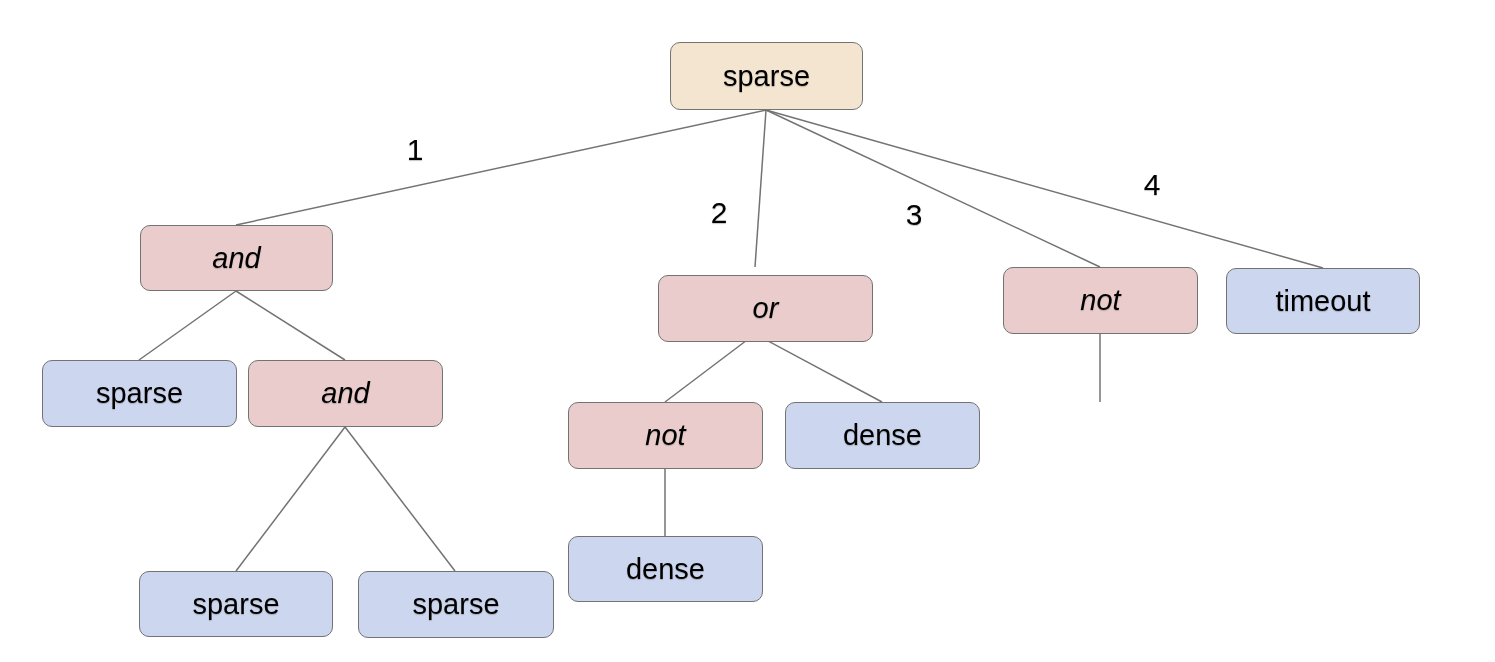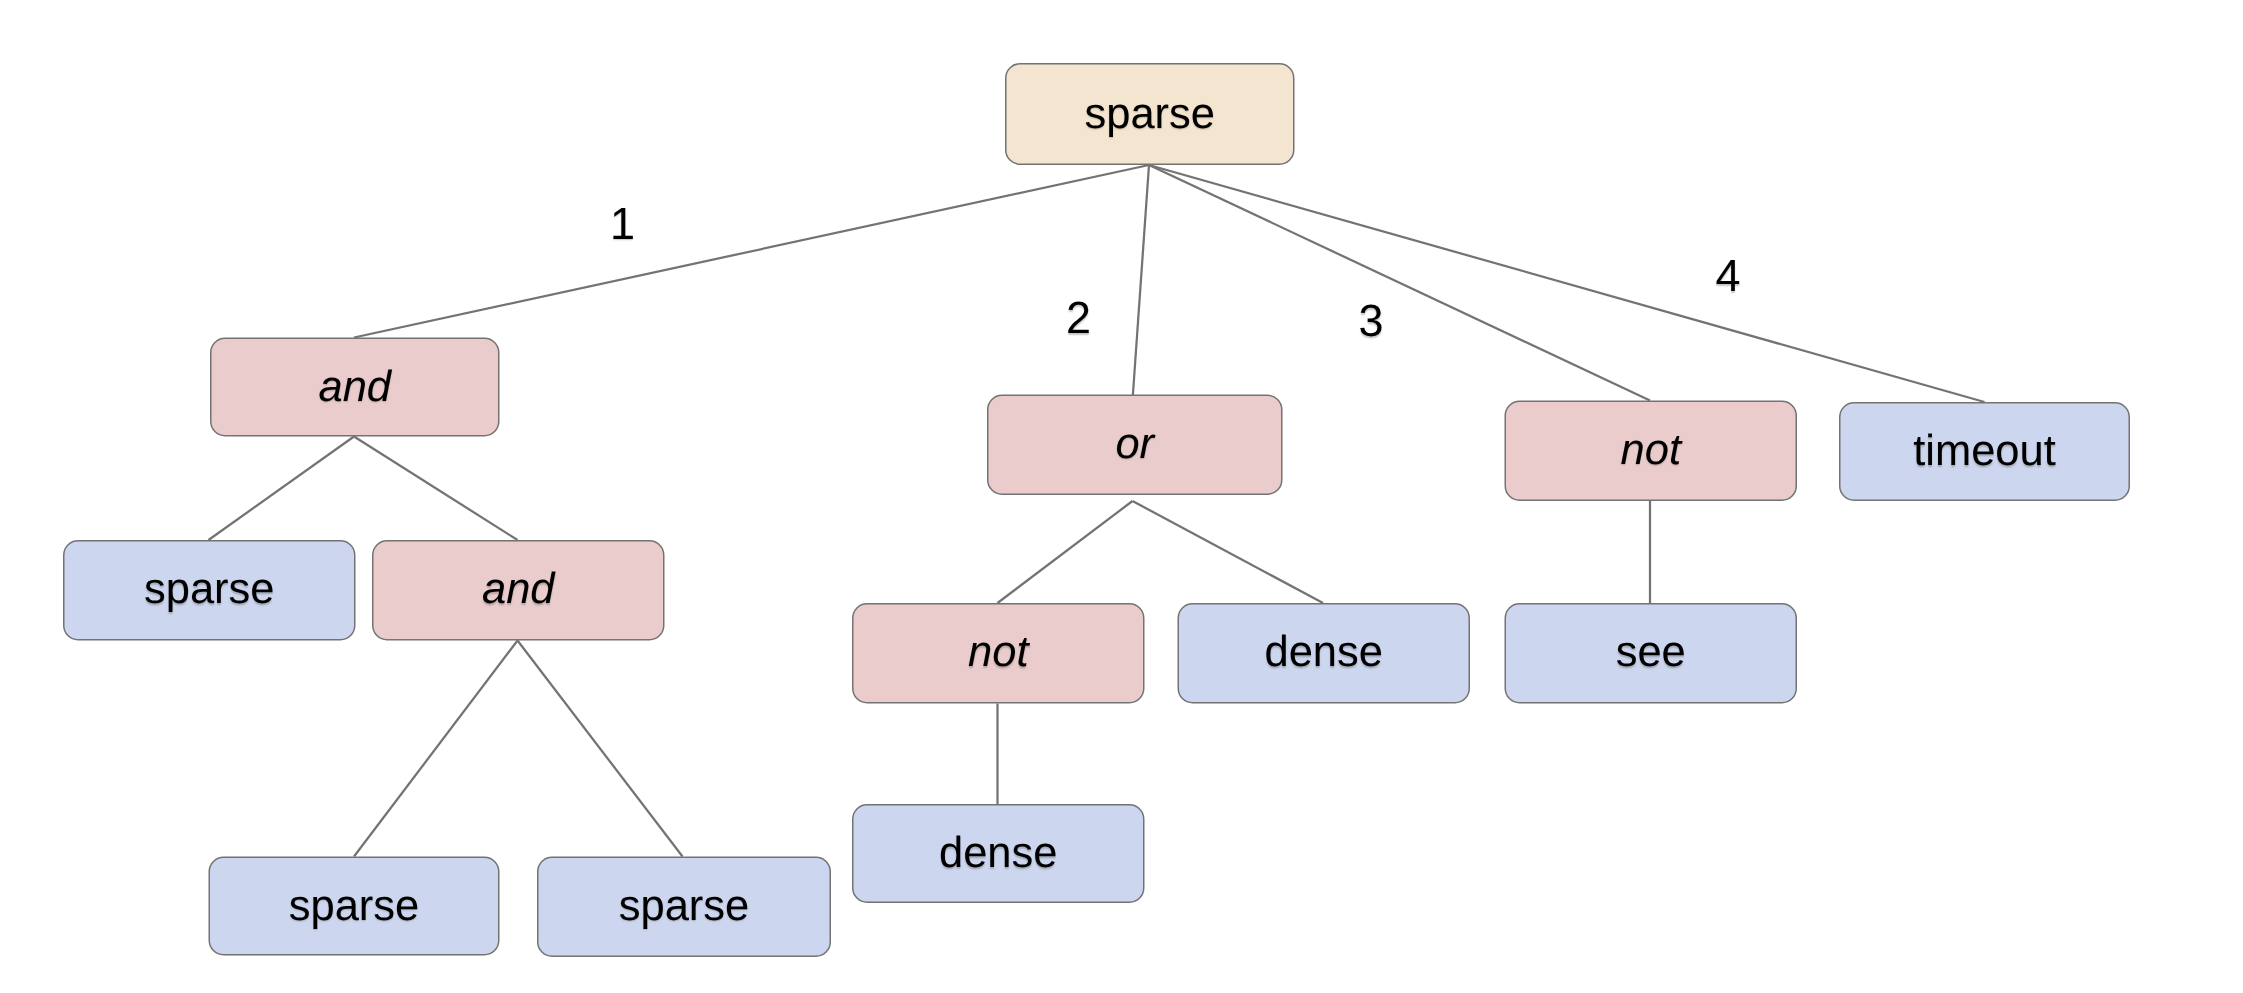--- a/index.html
+++ b/index.html
@@ -67,29 +67,28 @@
     <line class="edge" x1="345" y1="427" x2="455" y2="571"></line>
     <line class="edge" x1="755" y1="334" x2="665" y2="402"></line>
     <line class="edge" x1="755" y1="334" x2="882" y2="402"></line>
     <line class="edge" x1="1100" y1="334" x2="1100" y2="402"></line>
     <line class="edge" x1="665" y1="469" x2="665" y2="536"></line>
   </svg>
 
   <div class="node root" style="left:670px;  top:42px;  width:193px; height:68px;">sparse</div>
 
   <div class="node op" style="left:140px;  top:225px; width:193px; height:66px;">and</div>
-  <div class="node op" style="left:658px;  top:263px; width:197px; height:67px;">or</div>
+  <div class="node op" style="left:658px;  top:275px; width:215px; height:67px;">or</div>
   <div class="node op" style="left:1003px; top:267px; width:195px; height:67px;">not</div>
   <div class="node leaf" style="left:1226px; top:268px; width:194px; height:66px;">timeout</div>
 
   <div class="node leaf" style="left:42px;   top:360px; width:195px; height:67px;">sparse</div>
   <div class="node op" style="left:248px;  top:360px; width:195px; height:67px;">and</div>
   <div class="node op" style="left:568px;  top:402px; width:195px; height:67px;">not</div>
   <div class="node leaf" style="left:785px;  top:402px; width:195px; height:67px;">dense</div>
-  <div class="node leaf" style="left:1003px; top:402px; width:195px; height:67px;">see</div>
 
   <div class="node leaf" style="left:139px;  top:571px; width:194px; height:66px;">sparse</div>
   <div class="node leaf" style="left:358px;  top:571px; width:196px; height:67px;">sparse</div>
   <div class="node leaf" style="left:568px;  top:536px; width:195px; height:66px;">dense</div>
 
   <div class="edge-label" style="left:415px;  top:150px;">1</div>
   <div class="edge-label" style="left:719px;  top:213px;">2</div>
   <div class="edge-label" style="left:914px;  top:215px;">3</div>
   <div class="edge-label" style="left:1152px; top:185px;">4</div>
 

